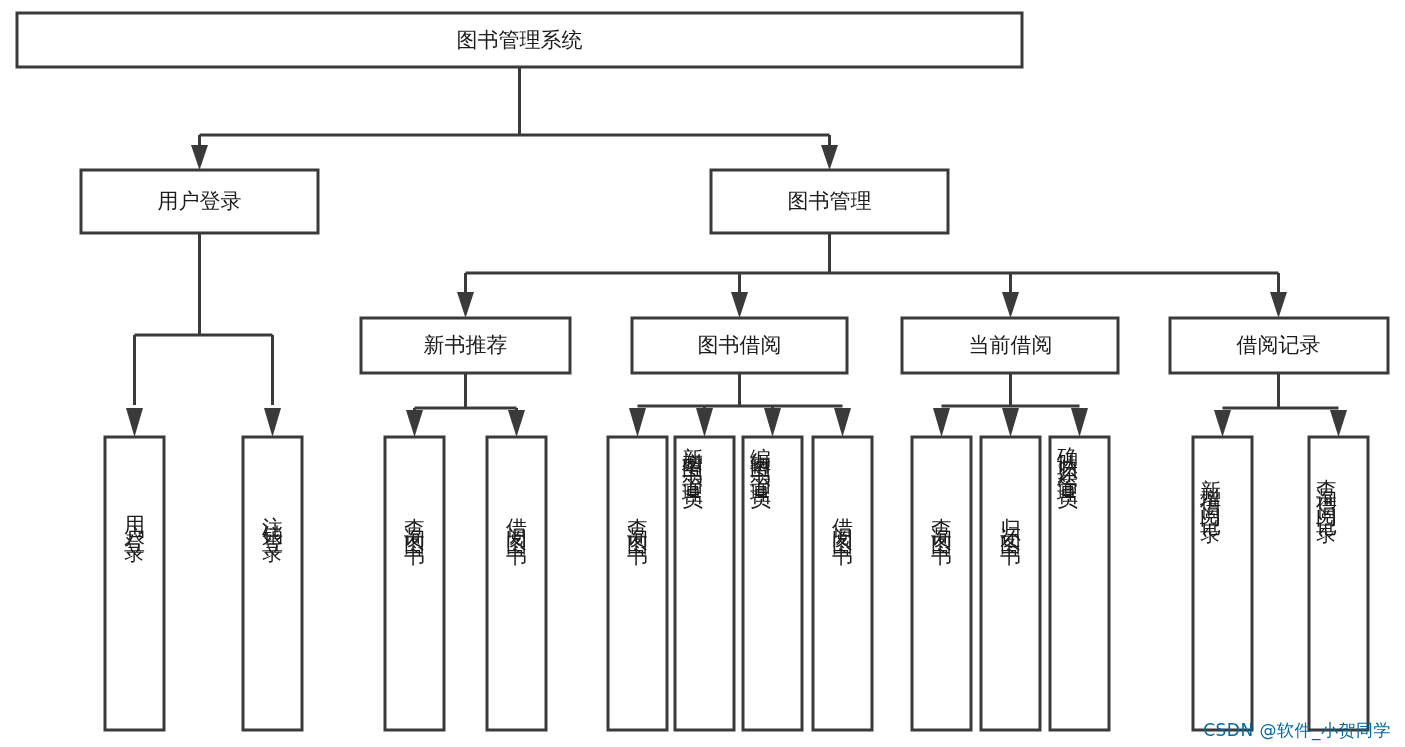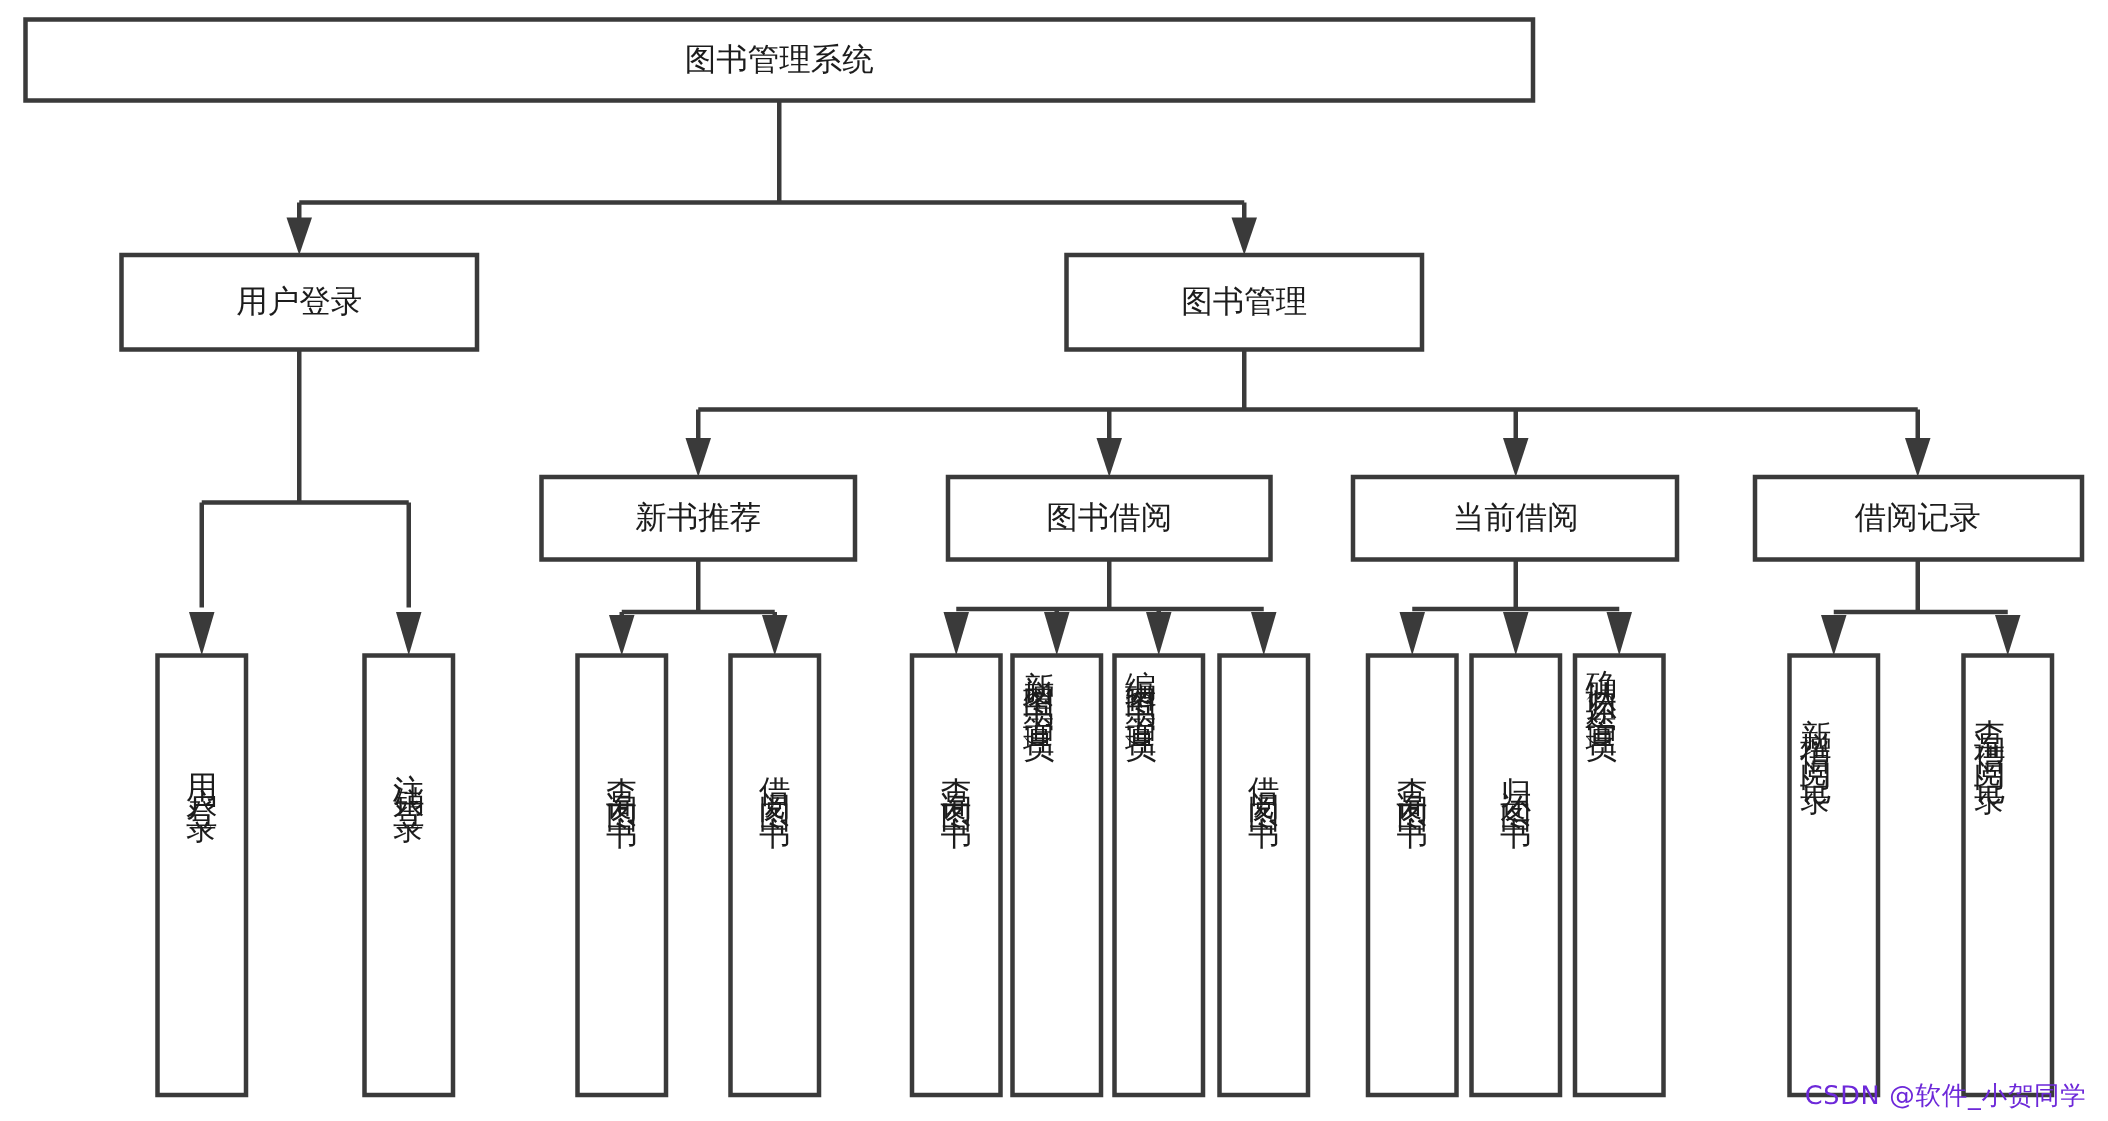--- a/index.html
+++ b/index.html
@@ -57,21 +57,21 @@
     font-size: 21px;
     fill: #1c1c1c;
     text-anchor: middle;
   }
   .watermark {
     position: absolute;
     right: 14px;
     bottom: 5px;
     font-family: "DejaVu Sans", "Liberation Sans", sans-serif;
     font-size: 17px;
-    color: #6d28d9;
+    color: #0369a1;
     letter-spacing: 0.5px;
     white-space: nowrap;
     user-select: none;
   }
 </style>
 </head>
 <body>
 
 <div id="diagram-root">
 

